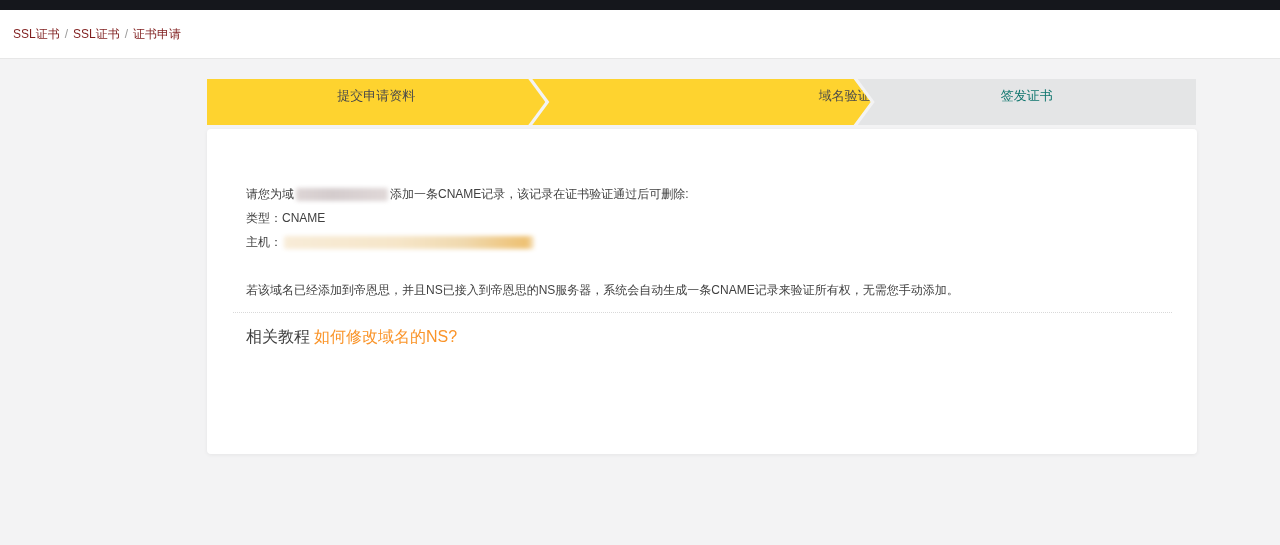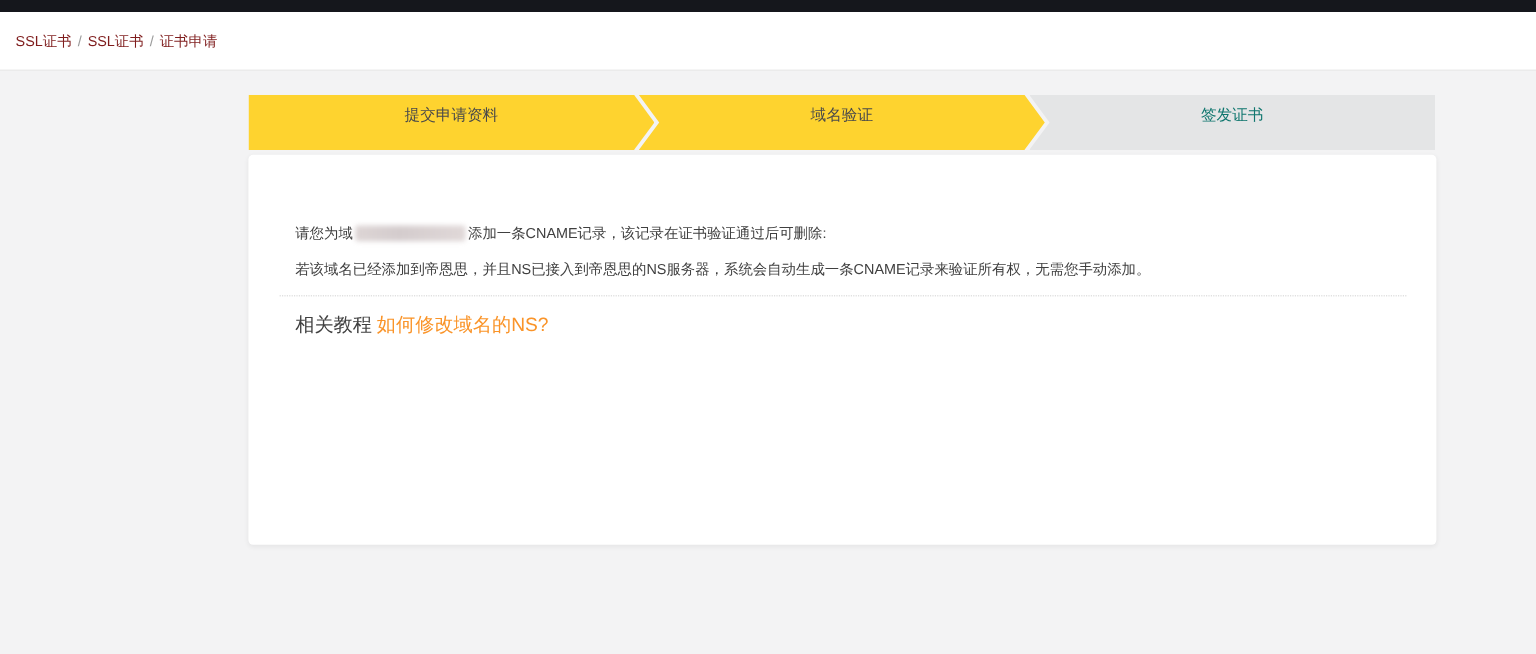--- a/index.html
+++ b/index.html
@@ -32,20 +32,21 @@
   
   .stepper{width:989px;height:34px;margin-left:207px;display:flex;}
   .step{
     flex:1;height:46px;line-height:34px;text-align:center;
     font-size:13px;color:#4a4a4a;background:var(--accent-yellow);
     clip-path:polygon(0 0,calc(100% - 17px) 0,100% 50%,calc(100% - 17px) 100%,0 100%);
   }
   .step.notch{
     margin-left:-13px;
     clip-path:polygon(0 0,calc(100% - 17px) 0,100% 50%,calc(100% - 17px) 100%,0 100%,17px 50%);
+    text-align:right;
   }
   .step.last{
     margin-left:-13px;background:var(--step-inactive-bg);color:#0f766e;
     clip-path:polygon(0 0,100% 0,100% 100%,0 100%,17px 50%);
   }
   
   .panel{
     width:990px;margin:16px 0 0 207px;height:325px;
     background:#fff;border-radius:4px;
     box-shadow:0 1px 4px rgba(0,0,0,.06);
@@ -53,21 +54,21 @@
   }
   .panel .content{padding-left:39px;}
   .row{height:16px;line-height:16px;margin-bottom:8px;font-size:12px;color:#404040;white-space:nowrap;}
   .redact{
     display:inline-block;height:13px;vertical-align:middle;border-radius:2px;
     filter:blur(2px);margin:0 2px;
   }
   .redact.domain{width:92px;background:linear-gradient(90deg,#ddd5d5,#d4cccd 40%,#e0d8d8);}
   .redact.host{width:250px;background:linear-gradient(90deg,#f8ecd8 0%,#f6e6c9 45%,#f0d9ae 72%,#eec173 97%,#f6e6c9 100%);}
   .redact.value{width:540px;background:repeating-linear-gradient(90deg,#f7ead3 0 55px,#f2dfbc 55px 110px,#faf2e4 110px 150px);}
-  .note{margin-top:14px;font-size:12px;color:#404040;white-space:nowrap;}
+  .note{margin-top:32px;font-size:12px;color:#404040;white-space:nowrap;}
   .dotted{border:0;border-top:1px dotted #d9d9d9;margin:13px 25px 0 26px;height:0;}
   .tutorial{margin-top:14px;padding-left:39px;font-size:16px;color:#404040;}
   .tutorial a{color:var(--accent-orange);text-decoration:none;cursor:pointer;margin-left:4px;}
 </style>
 </head>
 <body>
 
 <div class="topbar"></div>
 
 <div class="crumbbar">
@@ -84,20 +85,26 @@
     <div class="step">提交申请资料</div>
     <div class="step notch">域名验证</div>
     <div class="step last">签发证书</div>
   </div>
 
   <div class="panel">
     <div class="content">
       <div class="row">
         <span>请您为域</span><span class="redact domain"></span><span>添加一条CNAME记录，该记录在证书验证通过后可删除:</span>
       </div>
+      <div class="row">
+        <span>类型：</span><span>CNAME</span>
+      </div>
+      <div class="row">
+        <span>主机：</span><span class="redact host"></span>
+      </div>
       <div class="note">若该域名已经添加到帝恩思，并且NS已接入到帝恩思的NS服务器，系统会自动生成一条CNAME记录来验证所有权，无需您手动添加。</div>
     </div>
     <div class="dotted"></div>
     <div class="tutorial">
       <span>相关教程</span><a>如何修改域名的NS?</a>
     </div>
   </div>
 
 </div>
 

